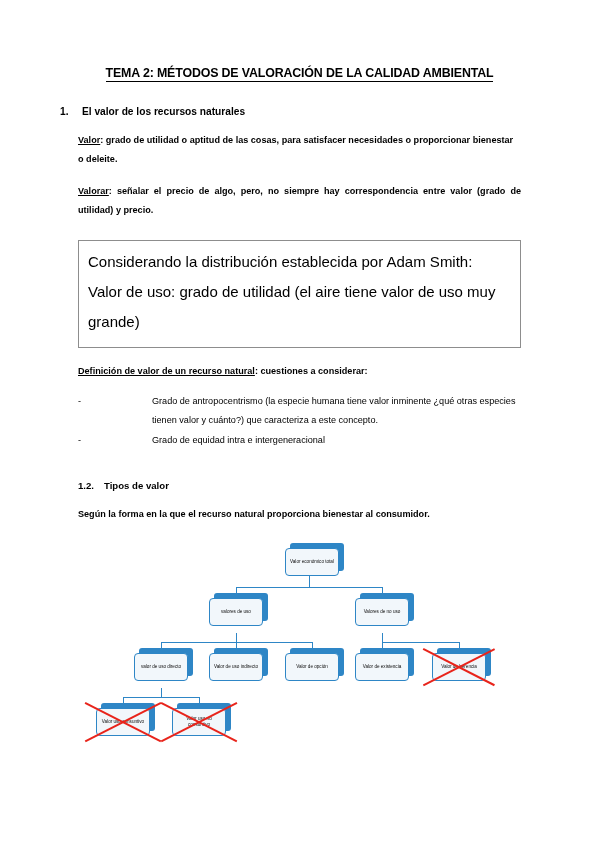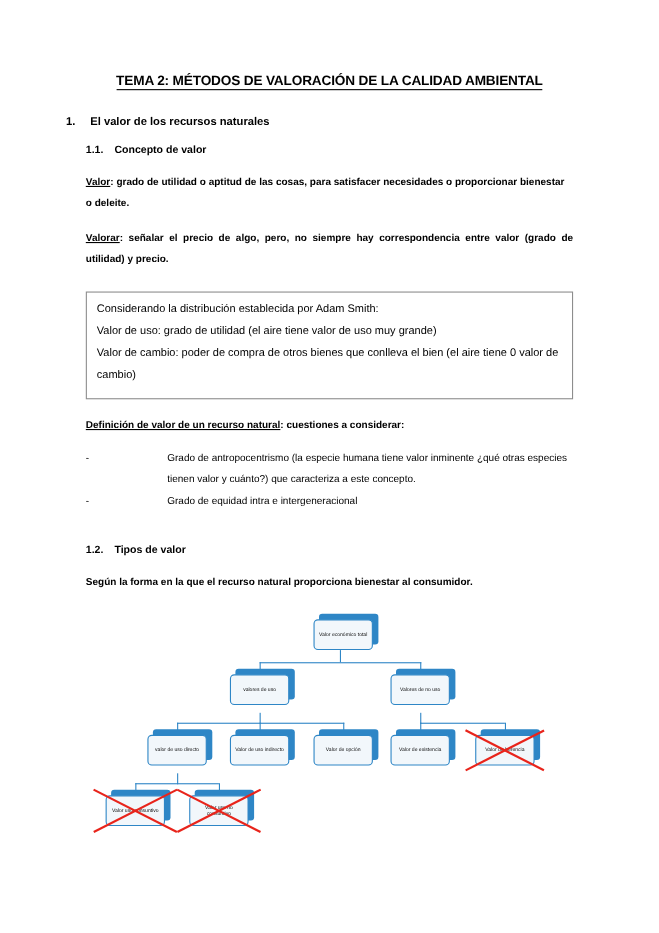--- a/index.html
+++ b/index.html
@@ -62,21 +62,21 @@
     margin-top: 14px;
     text-align: justify;
     font-weight: bold;
   }
   .para.nojust { text-align: left; }
   .u { text-decoration: underline; }
   .box {
     border: 1px solid #8d8d8d;
     margin-top: 20px;
     padding: 6px 9px 10px 9px;
-    font-size: 10px;
+    font-size: 15px;
     line-height: 2.0;
   }
   .box div { white-space: normal; }
   .list {
     margin-top: 12px;
     font-size: 9.1px;
     line-height: 2.05;
   }
   .li {
     display: flex;
@@ -151,33 +151,28 @@
 
 <div class="page">
 
   <h1 class="doc-title"><span>TEMA 2: MÉTODOS DE VALORACIÓN DE LA CALIDAD AMBIENTAL</span></h1>
 
   <div class="h1-row">
     <span class="h1-num">1.</span>
     <span>El valor de los recursos naturales</span>
   </div>
 
-  <div class="h2-row">
-    <span class="h2-num">1.1.</span>
-    <span>Concepto de valor</span>
-  </div>
 
   <p class="para nojust"><span class="u">Valor</span><span>: grado de utilidad o aptitud de las cosas, para satisfacer necesidades o proporcionar bienestar o deleite.</span></p>
 
   <p class="para"><span class="u">Valorar</span><span>: señalar el precio de algo, pero, no siempre hay correspondencia entre valor (grado de utilidad) y precio.</span></p>
 
   <div class="box">
     <div>Considerando la distribución establecida por Adam Smith:</div>
     <div>Valor de uso: grado de utilidad (el aire tiene valor de uso muy grande)</div>
-    <div>Valor de cambio: poder de compra de otros bienes que conlleva el bien (el aire tiene 0 valor de cambio)</div>
   </div>
 
   <p class="para nojust"><span class="u">Definición de valor de un recurso natural</span><span>: cuestiones a considerar:</span></p>
 
   <div class="list">
     <div class="li">
       <span class="li-dash">-</span>
       <span class="li-txt">Grado de antropocentrismo (la especie humana tiene valor inminente ¿qué otras especies tienen valor y cuánto?) que caracteriza a este concepto.</span>
     </div>
     <div class="li">

